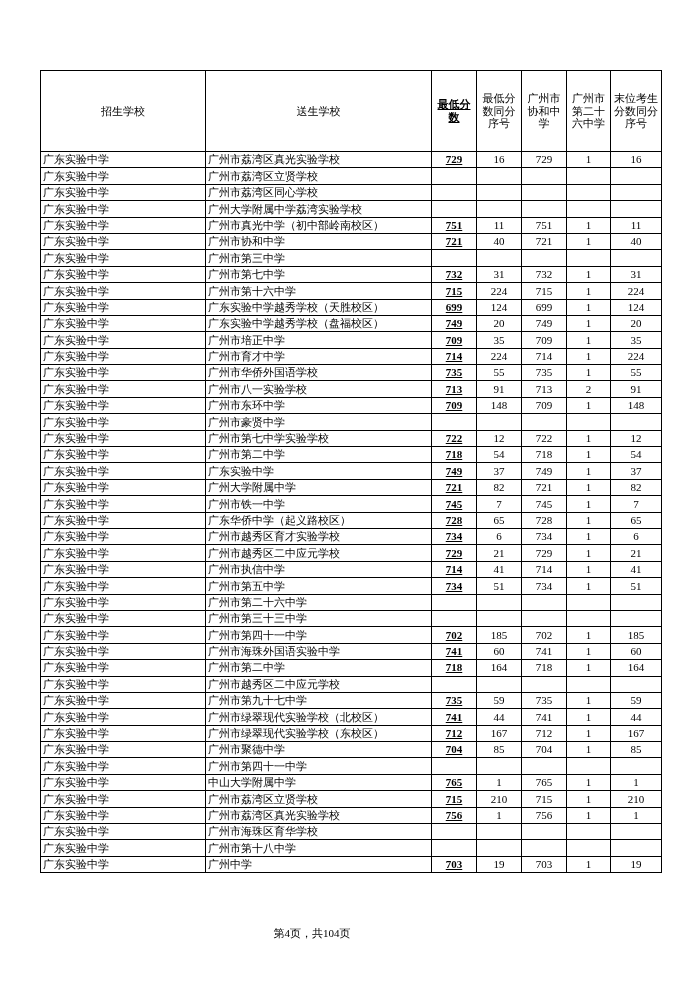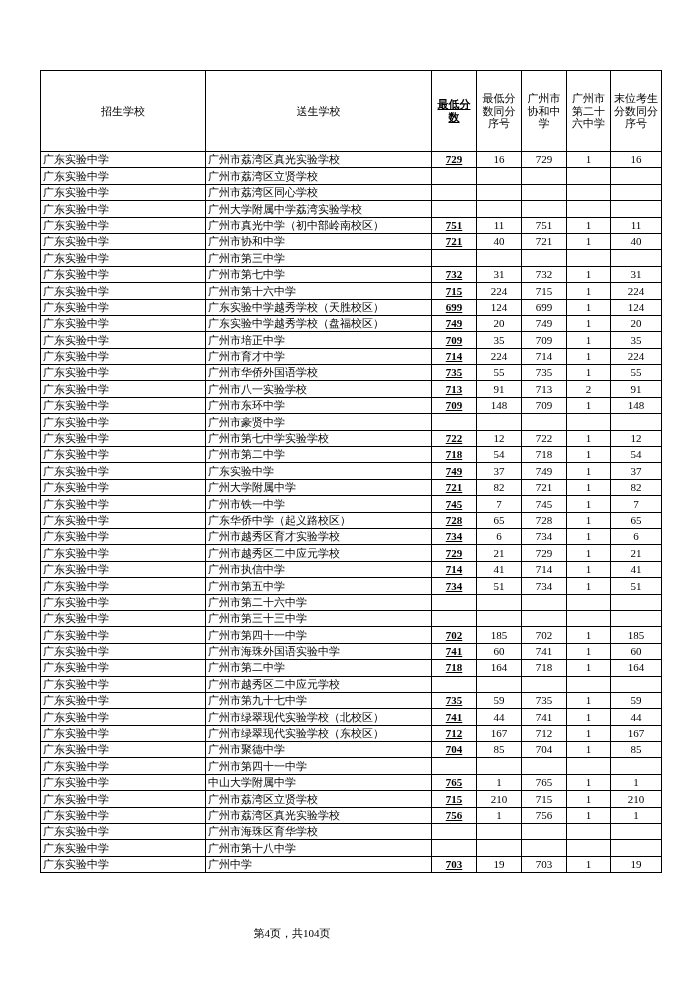--- a/index.html
+++ b/index.html
@@ -57,20 +57,21 @@
   }
   td.left { text-align: left; }
   td.center { text-align: center; }
   .footer {
     position: absolute;
     left: 0;
     top: 926px;
     width: 584px;
     text-align: center;
     font-size: 11px;
+    padding-left: 20px;
   }
 </style>
 </head>
 <body>
 
 <div class="doc">
   <div class="table-wrap">
     <table>
       <colgroup>
         <col style="width:165px">

